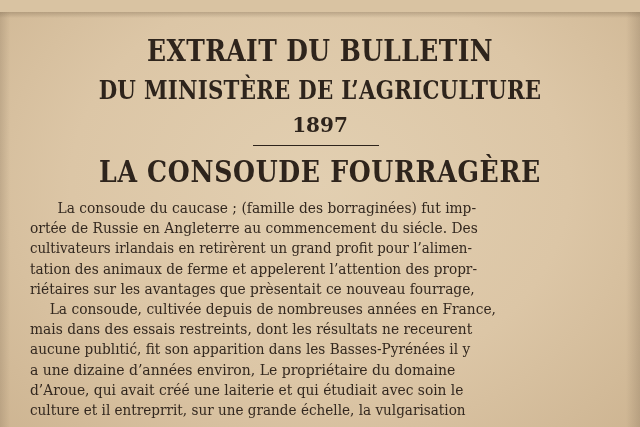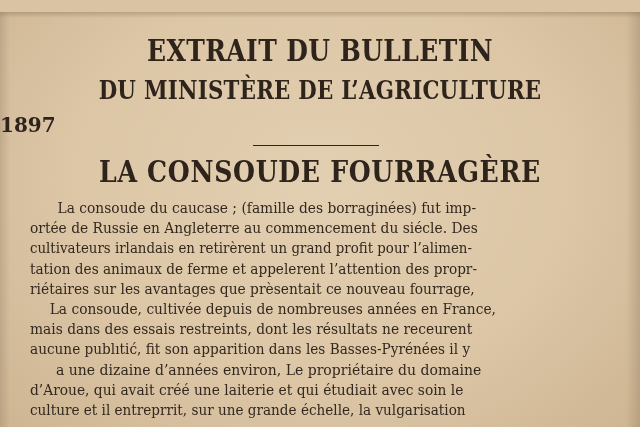--- a/index.html
+++ b/index.html
@@ -63,20 +63,21 @@
       letter-spacing: 0.3px;
       color: #2e241c;
       transform: scaleX(0.82);
       transform-origin: 50% 50%;
       white-space: nowrap;
     }
     .year {
       position: absolute;
       left: 0; width: 640px;
       top: 101px;
+      text-align: center;
       font-family: "DejaVu Serif", serif;
       font-weight: bold;
       font-size: 20px;
       color: #2e241c;
       white-space: nowrap;
     }
     .rule {
       position: absolute;
       left: 253px;
       width: 126px;
@@ -134,17 +135,17 @@
 
   <div class="body-text">
     <span class="line indent" style="transform: scaleX(0.985);">La consoude du caucase ;  (famille des borraginées) fut imp-</span>
     <span class="line" style="transform: scaleX(0.985);">ortée de Russie en Angleterre au commencement du siécle. Des</span>
     <span class="line" style="transform: scaleX(0.955);">cultivateurs irlandais en retirèrent un grand profit pour l’alimen-</span>
     <span class="line" style="transform: scaleX(0.975);">tation des animaux de ferme et appelerent l’attention des propr-</span>
     <span class="line" style="transform: scaleX(0.985);">riétaires sur les avantages que prèsentait ce nouveau fourrage,</span>
     <span class="line indent-small" style="transform: scaleX(0.985);">La consoude, cultivée depuis de nombreuses années en France,</span>
     <span class="line" style="transform: scaleX(0.985);">mais dans des essais restreints, dont les résultats ne receurent</span>
     <span class="line" style="transform: scaleX(0.975);">aucune publıtić, fit son apparition dans les Basses-Pyrénées il y</span>
-    <span class="line" style="transform: scaleX(1.0); margin-left: 26px;">a une dizaine d’années environ, Le propriétaire du domaine</span>
+    <span class="line" style="transform: scaleX(1.0);">a une dizaine d’années environ, Le propriétaire du domaine</span>
     <span class="line" style="transform: scaleX(0.985);">d’Aroue, qui avait créé une laiterie et qui étudiait avec soin le</span>
     <span class="line" style="transform: scaleX(0.97);">culture et il entreprrit, sur une grande échelle, la vulgarisation</span>
   </div>
 </div>
 
 </body></html>

